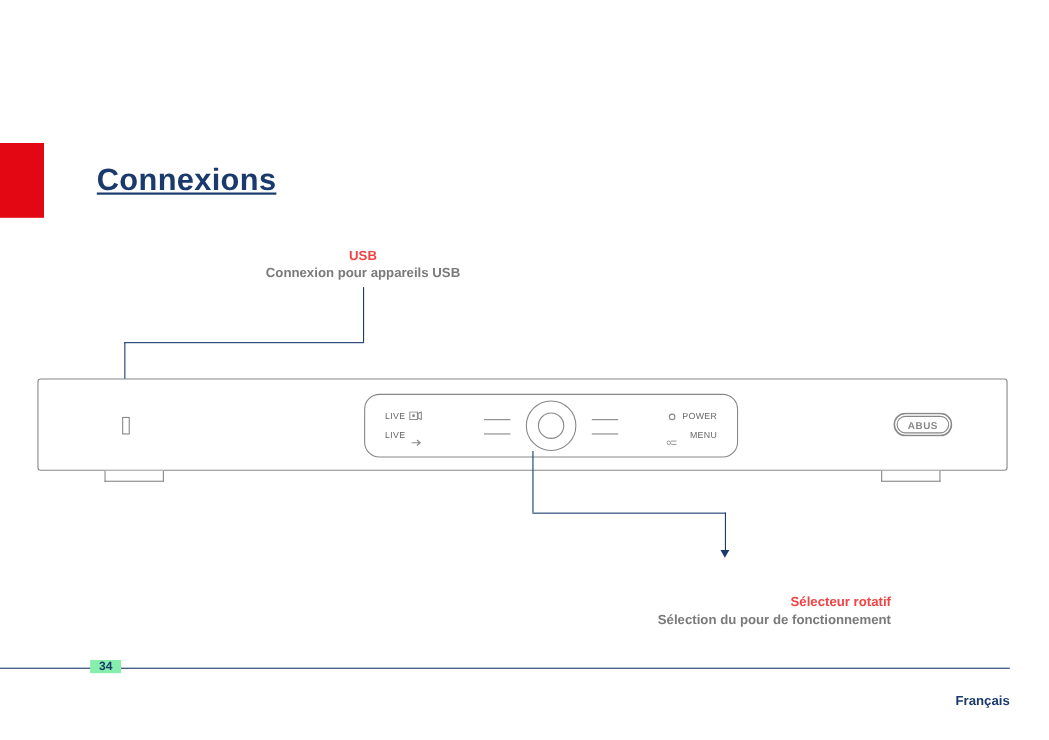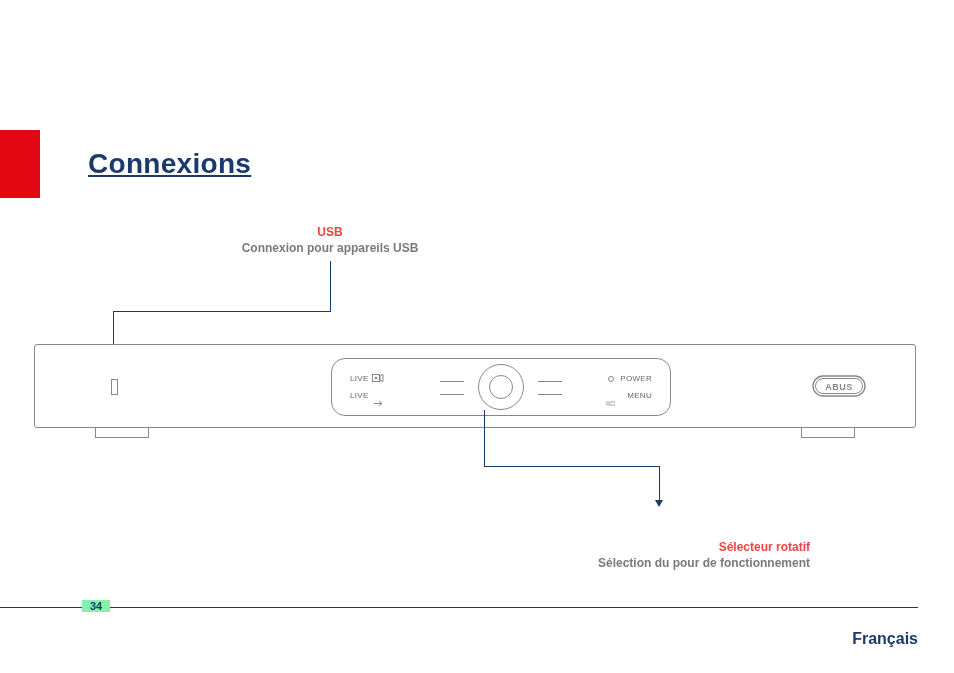--- a/index.html
+++ b/index.html
@@ -295,21 +295,21 @@
       background: #86efac;
       padding: 0 8px;
       font-size: 11px;
       font-weight: 700;
       color: #1a3a6e;
     }
     .footer-lang {
       position: absolute;
       right: 36px;
       top: 630px;
-      font-size: 16px;
+      font-size: 12px;
       font-weight: 700;
       color: #1a3a6e;
     }
   </style>
 </head>
 <body>
 
 <div class="red-tab"></div>
 
 <h1 class="page-title">Connexions</h1>

